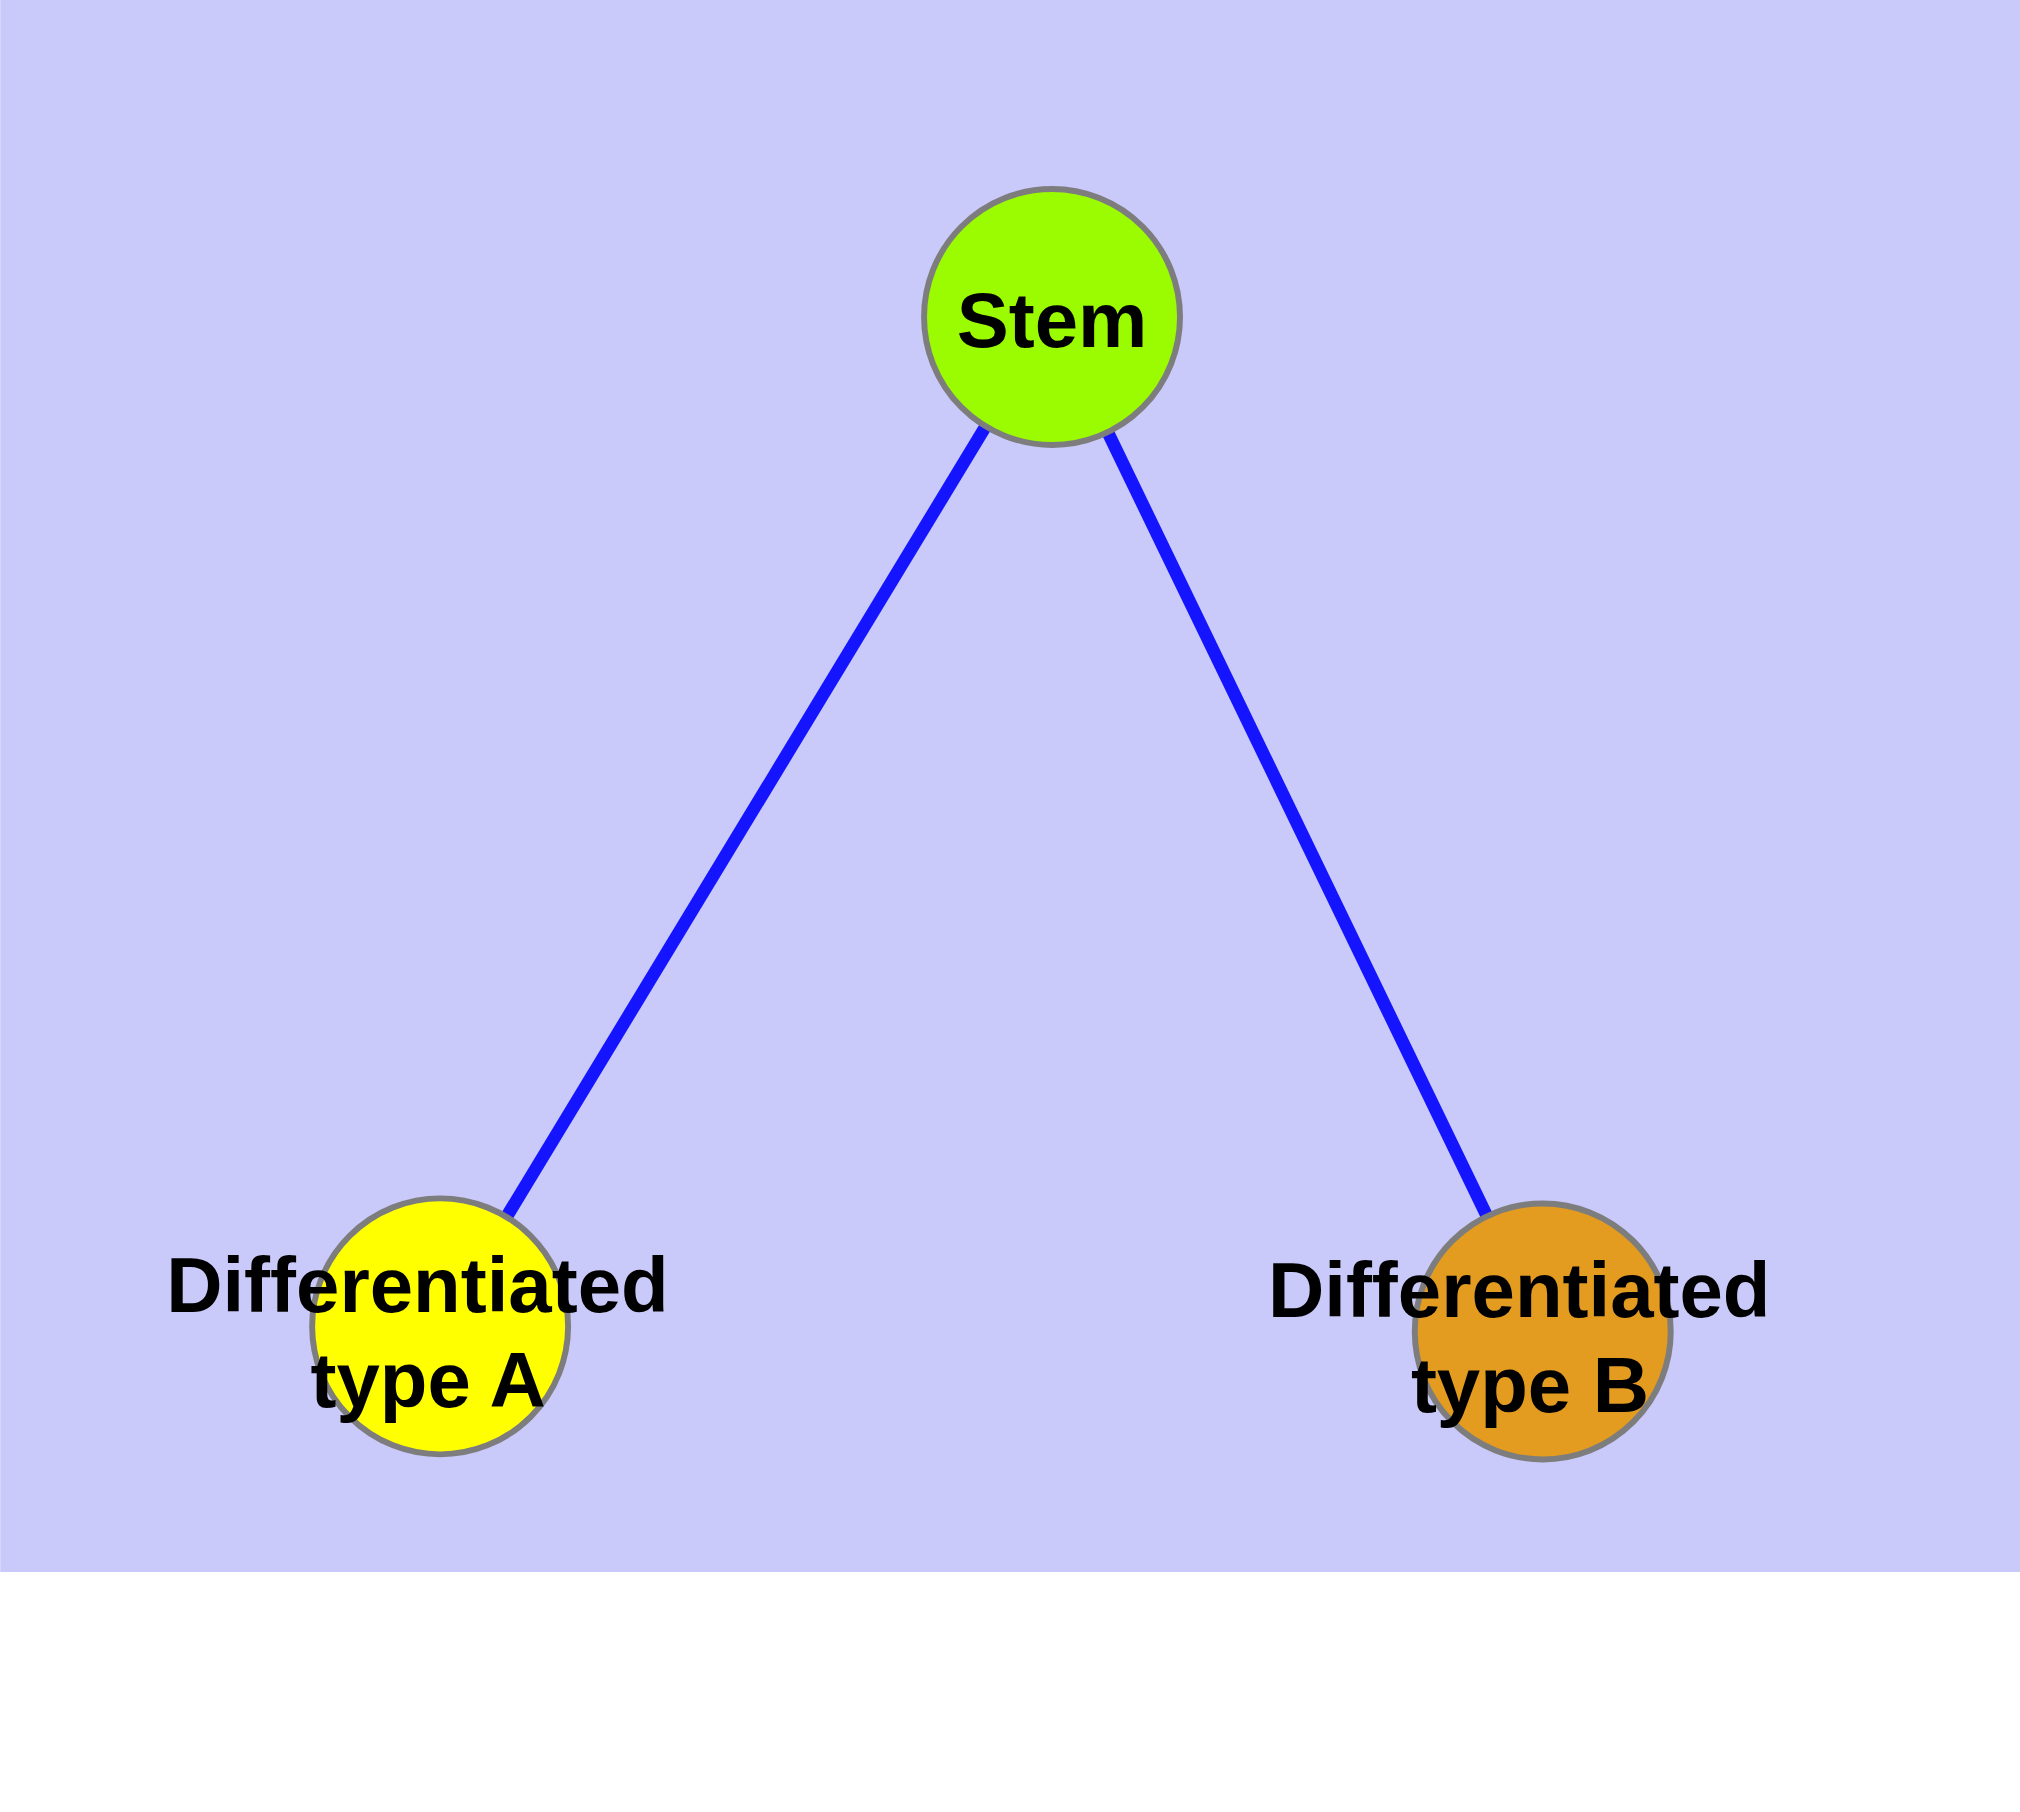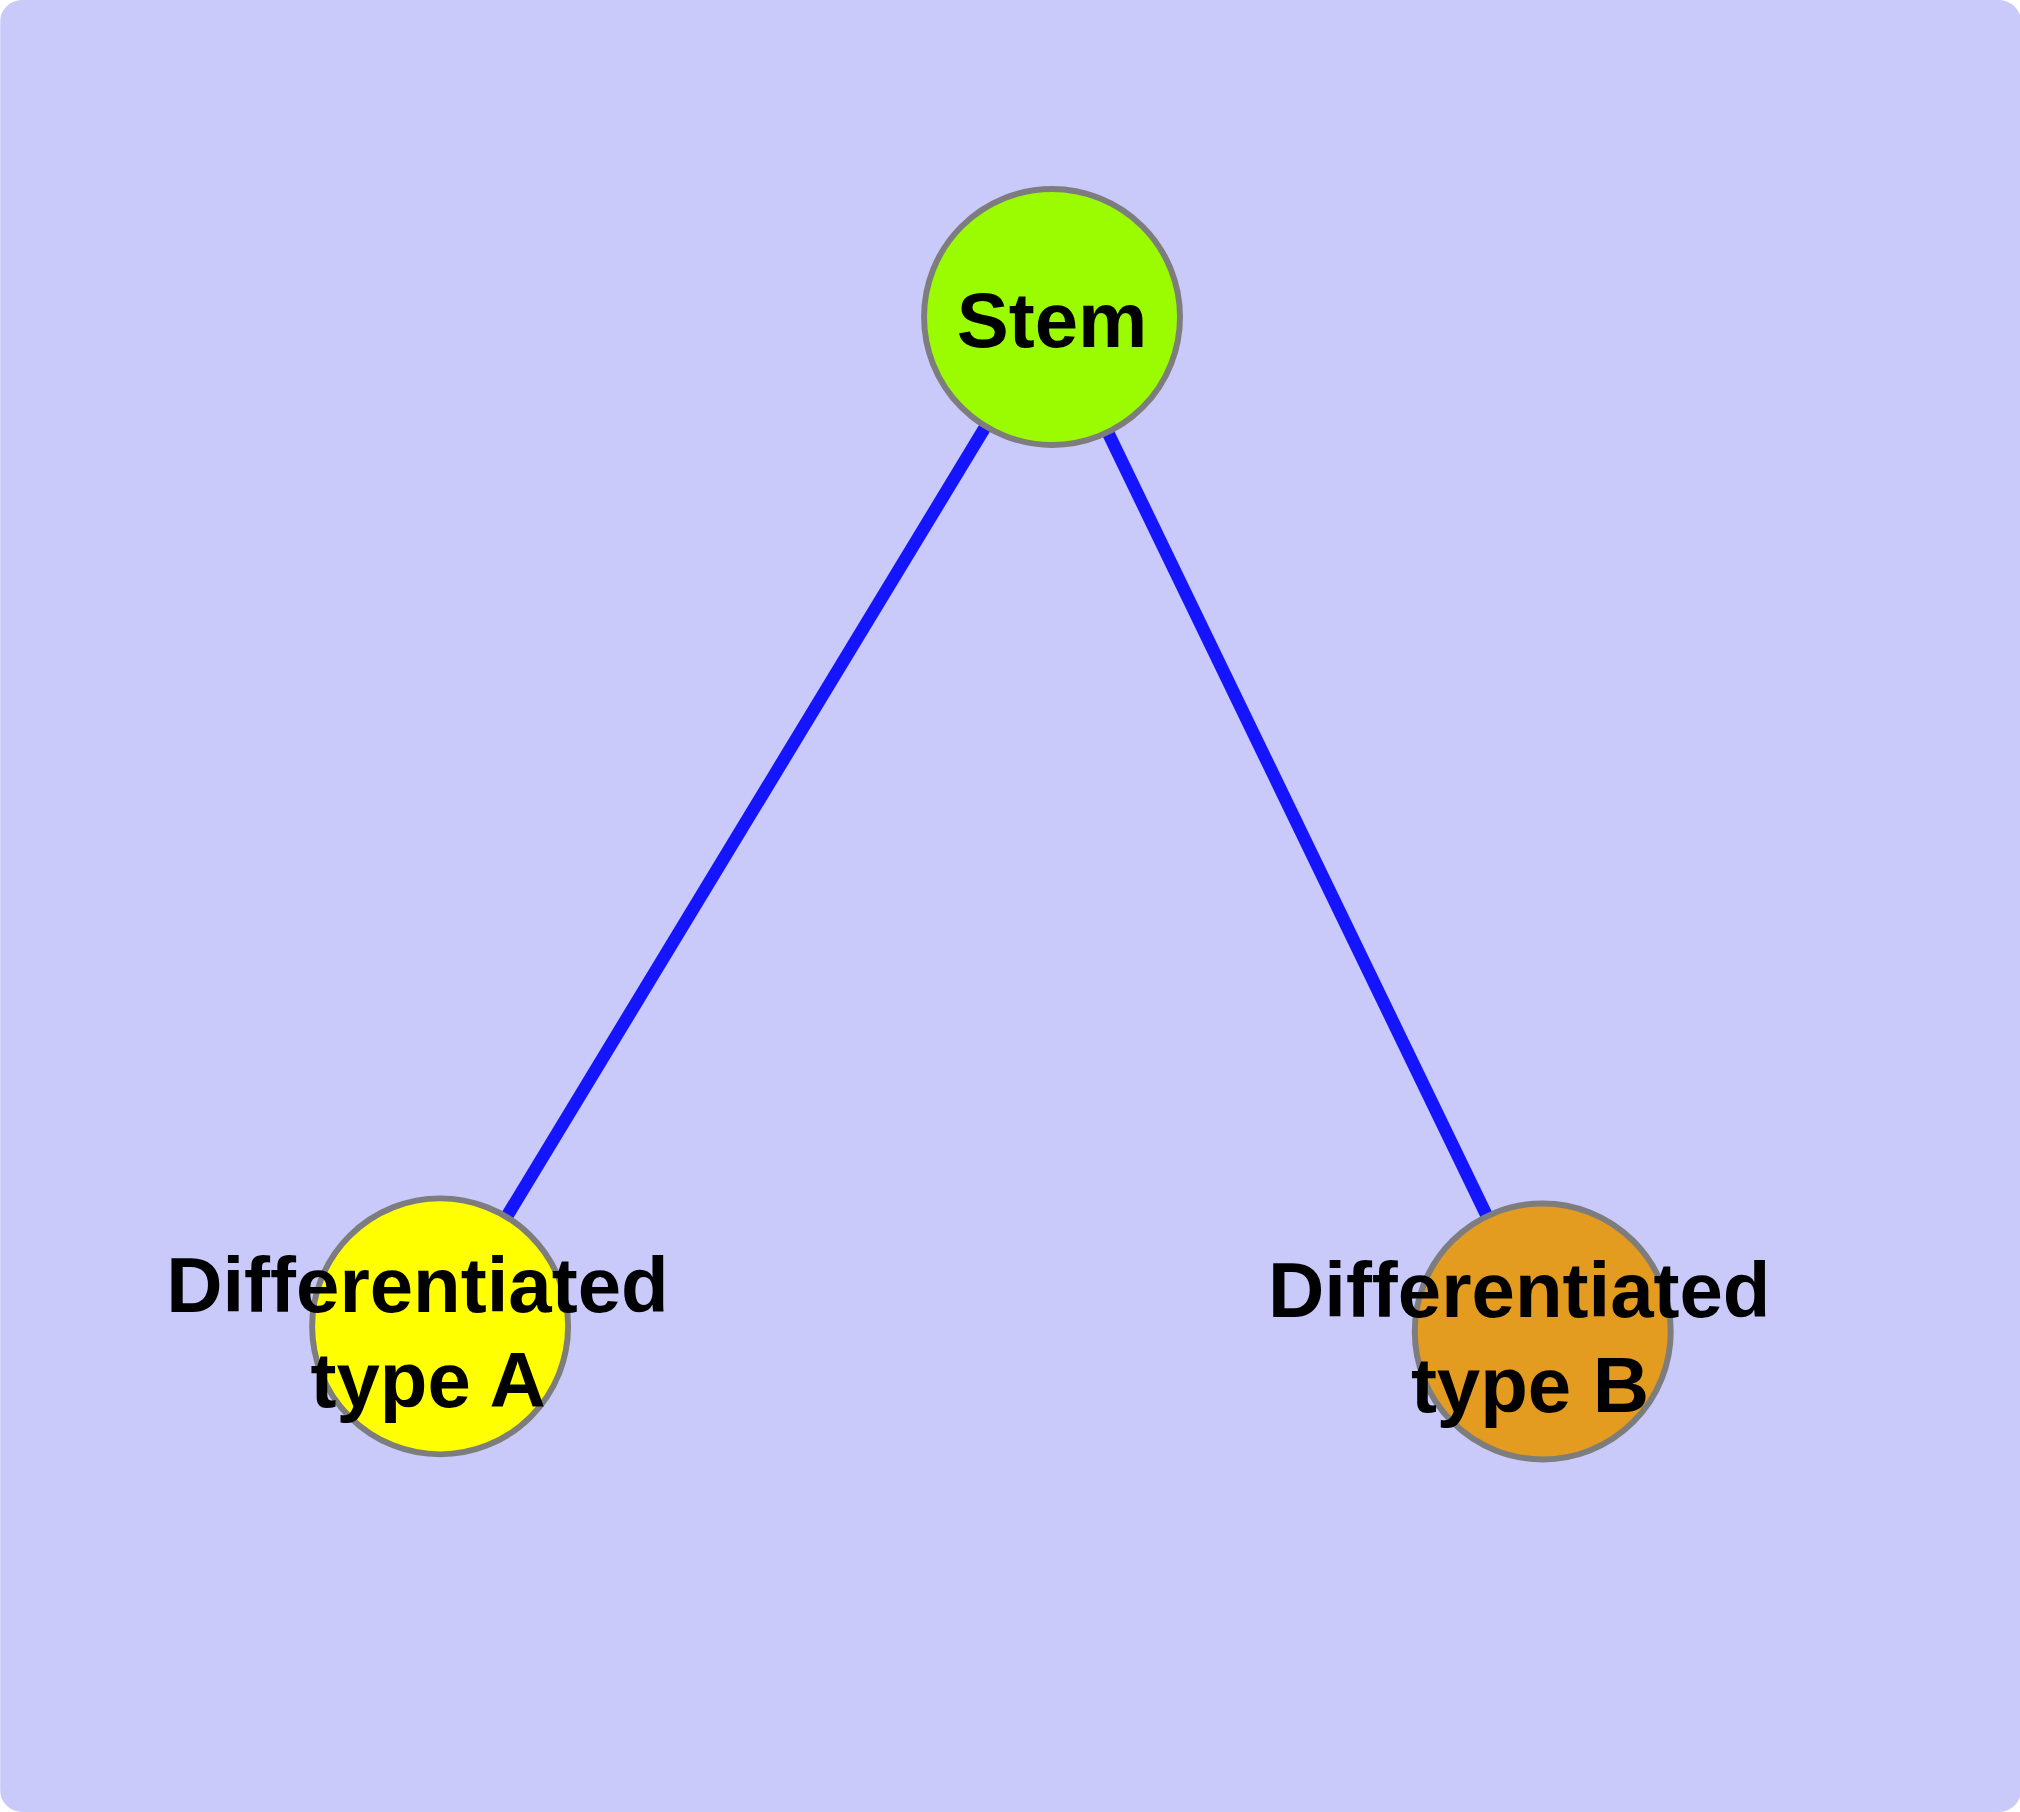--- a/index.html
+++ b/index.html
@@ -2,23 +2,22 @@
 <html style="font-size:13.6px"><head>
 <meta charset="utf-8">
 <style>
   html, body {
     margin: 0;
     padding: 0;
     background: #ffffff;
   }
   .diagram-wrap {
     width: 2021px;
-    height: 1812px;
+    height: 1572px;
     overflow: hidden;
-    border-radius: 22px;
   }
   svg { display: block; }
   .node-label {
     font-family: "Liberation Sans", sans-serif;
     font-weight: bold;
     font-size: 92px;
     fill: #000000;
     text-anchor: middle;
   }
   .edge-line {

